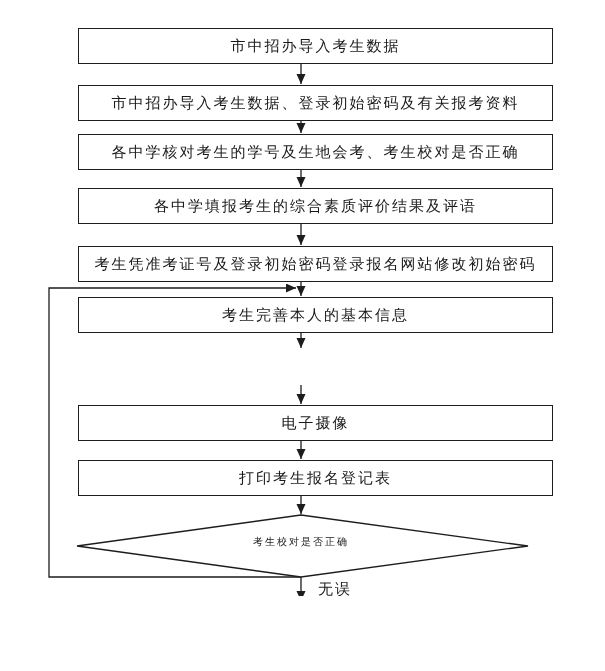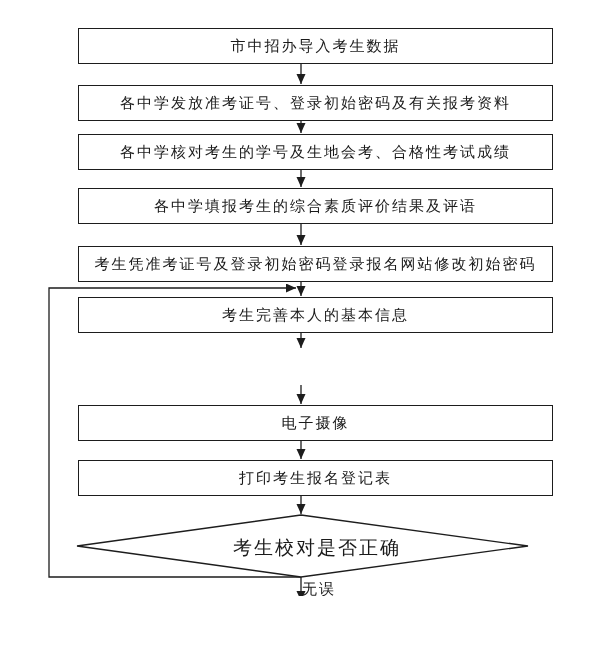--- a/index.html
+++ b/index.html
@@ -48,33 +48,33 @@
     justify-content: center;
     font-size: 15px;
     letter-spacing: 2px;
     font-style: italic;
   }
   .diamond-label {
     position: absolute;
     left: 201px;
     top: 535px;
     width: 200px;
-    text-align: right;
-    font-size: 19px;
+    text-align: center;
+    font-size: 10px;
     letter-spacing: 2px;
     white-space: nowrap;
   }
   .branch-label {
     position: absolute;
     font-size: 15px;
     letter-spacing: 2px;
     white-space: nowrap;
   }
   .branch-label.error { left: 110px; top: 557px; margin-top: 44px; }
-  .branch-label.ok    { left: 302px; top: 580px; text-align: right; }
+  .branch-label.ok    { left: 318px; top: 580px; text-align: right; }
 </style>
 </head>
 <body>
 
 <div class="canvas">
 
   <svg class="connector-layer" width="605" height="671" viewBox="0 0 605 671" xmlns="http://www.w3.org/2000/svg">
     <defs>
       <marker id="ah" markerWidth="11" markerHeight="10" refX="10" refY="4.5" orient="auto" markerUnits="userSpaceOnUse">
         <path d="M0,0 L10,4.5 L0,9 z" fill="#1d1d1d"></path>
@@ -90,22 +90,22 @@
       <line x1="301" y1="385" x2="301" y2="404" marker-end="url(#ah)"></line>
       <line x1="301" y1="441" x2="301" y2="459" marker-end="url(#ah)"></line>
       <line x1="301" y1="496" x2="301" y2="514" marker-end="url(#ah)"></line>
       <line x1="301" y1="577" x2="301" y2="601" marker-end="url(#ah)"></line>
       <polyline points="301,577 49,577 49,288 296,288" marker-end="url(#ah)"></polyline>
       <polygon points="301,515 528,546 301,577 77,546" fill="#ffffff"></polygon>
     </g>
   </svg>
 
   <div class="pbox" style="top:28px">市中招办导入考生数据</div>
-  <div class="pbox" style="top:85px">各中学发放准考证号、登录初始密码及有关报考资料</div>
-  <div class="pbox" style="top:134px">各中学核对考生的学号及生地会考、合格性考试成绩</div>
+  <div class="pbox" style="top:85px">市中招办导入考生数据、登录初始密码及有关报考资料</div>
+  <div class="pbox" style="top:134px">各中学核对考生的学号及生地会考、考生校对是否正确</div>
   <div class="pbox" style="top:188px">各中学填报考生的综合素质评价结果及评语</div>
   <div class="pbox" style="top:297px">考生完善本人的基本信息</div>
   <div class="pbox" style="top:246px">考生凭准考证号及登录初始密码登录报名网站修改初始密码</div>
   <div class="pbox" style="top:460px">打印考生报名登记表</div>
   <div class="pbox" style="top:405px">电子摄像</div>
 
   <div class="diamond-label">考生校对是否正确</div>
 
   <div class="branch-label error">有误</div>
   <div class="branch-label ok">无误</div>

